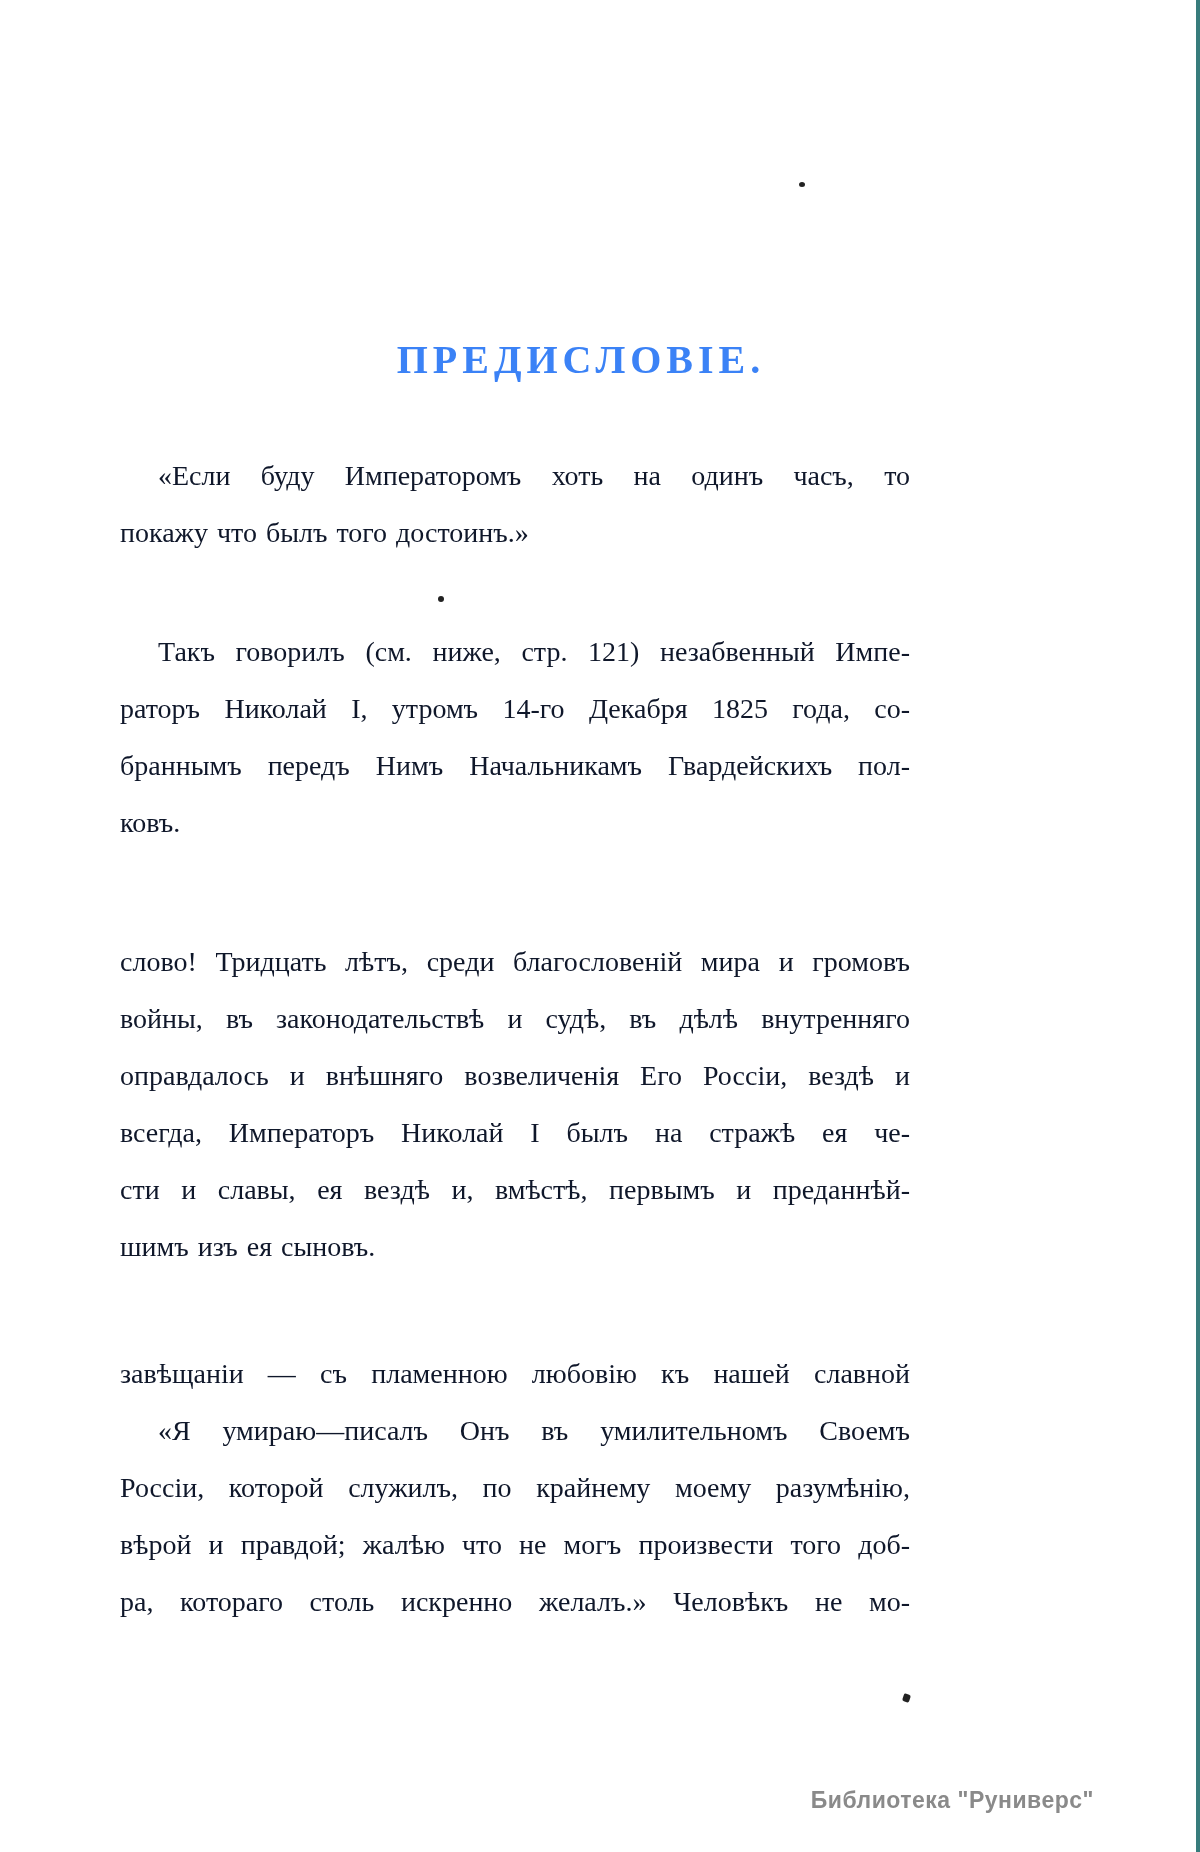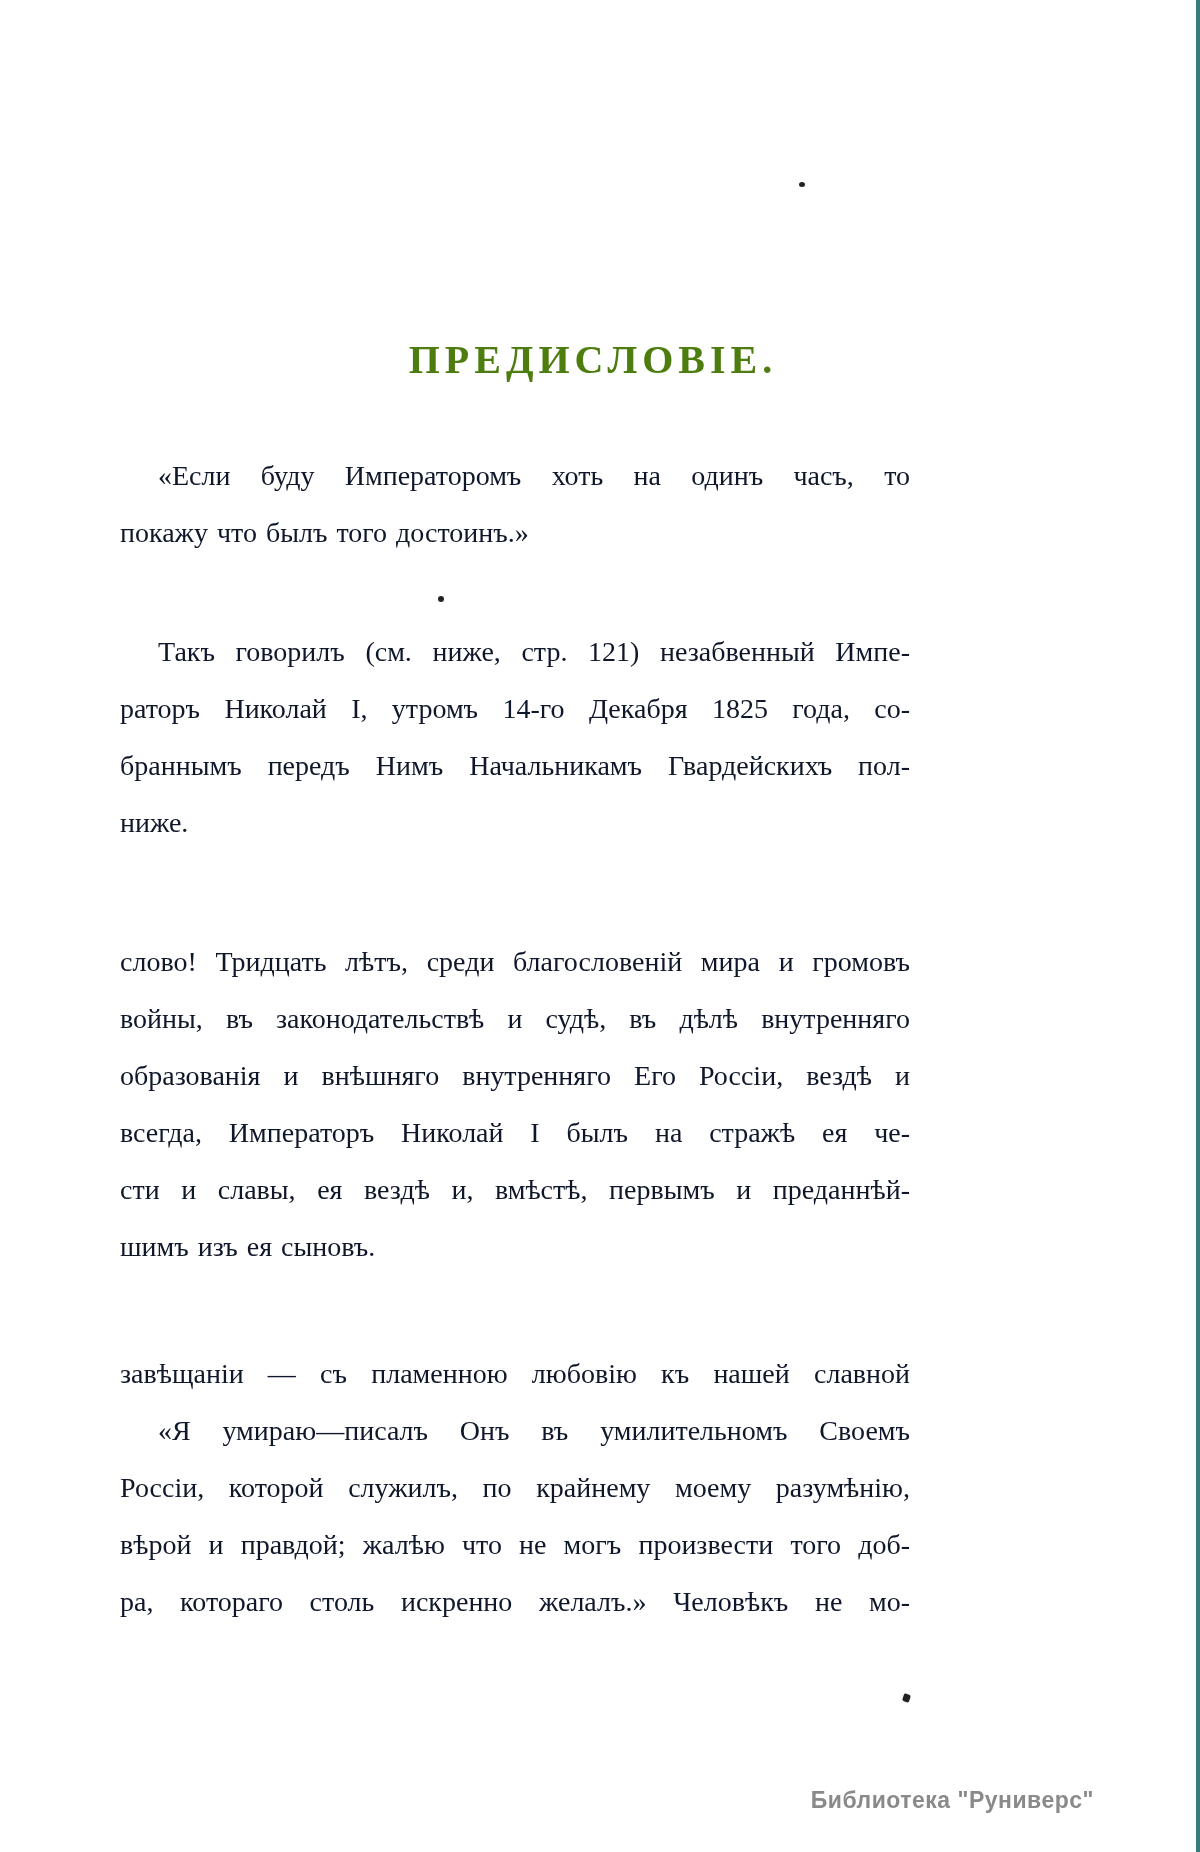--- a/index.html
+++ b/index.html
@@ -22,26 +22,26 @@
   }
   .column {
     position: absolute;
     left: 120px;
     top: 336px;
     width: 790px;
   }
   .doc-title {
     text-align: center;
     position: relative;
-    left: 78px;
+    left: 66px;
     font-size: 40px;
     font-weight: bold;
     letter-spacing: 5px;
     margin: 0 0 64px 0;
-    color: #4d7c0f;
+    color: #3b82f6;
   }
   .para {
     margin: 0;
   }
   .para.p1 { margin-bottom: 62px; }
   .para.p2 { margin-bottom: 82px; }
   .para.p3 { margin-bottom: 70px; }
   .line {
     font-size: 28px;
     line-height: 57px;
@@ -100,27 +100,27 @@
 
     <div class="para p1">
       <div class="line indent">«Если буду Императоромъ хоть на одинъ часъ, то</div>
       <div class="line endline">покажу что былъ того достоинъ.»</div>
     </div>
 
     <div class="para p2">
       <div class="line indent">Такъ говорилъ (см. ниже, стр. 121) незабвенный Импе-</div>
       <div class="line">раторъ Николай I, утромъ 14-го Декабря 1825 года, со-</div>
       <div class="line">браннымъ передъ Нимъ Начальникамъ Гвардейскихъ пол-</div>
-      <div class="line endline">ниже.</div>
+      <div class="line endline">ковъ.</div>
     </div>
 
     <div class="para p3">
       <div class="line">слово! Тридцать лѣтъ, среди благословеній мира и громовъ</div>
       <div class="line">войны, въ законодательствѣ и судѣ, въ дѣлѣ внутренняго</div>
-      <div class="line">образованія и внѣшняго внутренняго Его Россіи, вездѣ и</div>
+      <div class="line">оправдалось и внѣшняго возвеличенія Его Россіи, вездѣ и</div>
       <div class="line">всегда, Императоръ Николай I былъ на стражѣ ея че-</div>
       <div class="line">сти и славы, ея вездѣ и, вмѣстѣ, первымъ и преданнѣй-</div>
       <div class="line endline">шимъ изъ ея сыновъ.</div>
     </div>
 
     <div class="para p4">
       <div class="line">завѣщаніи — съ пламенною любовію къ нашей славной</div>
       <div class="line indent">«Я умираю—писалъ Онъ въ умилительномъ Своемъ</div>
       <div class="line">Россіи, которой служилъ, по крайнему моему разумѣнію,</div>
       <div class="line">вѣрой и правдой; жалѣю что не могъ произвести того доб-</div>

